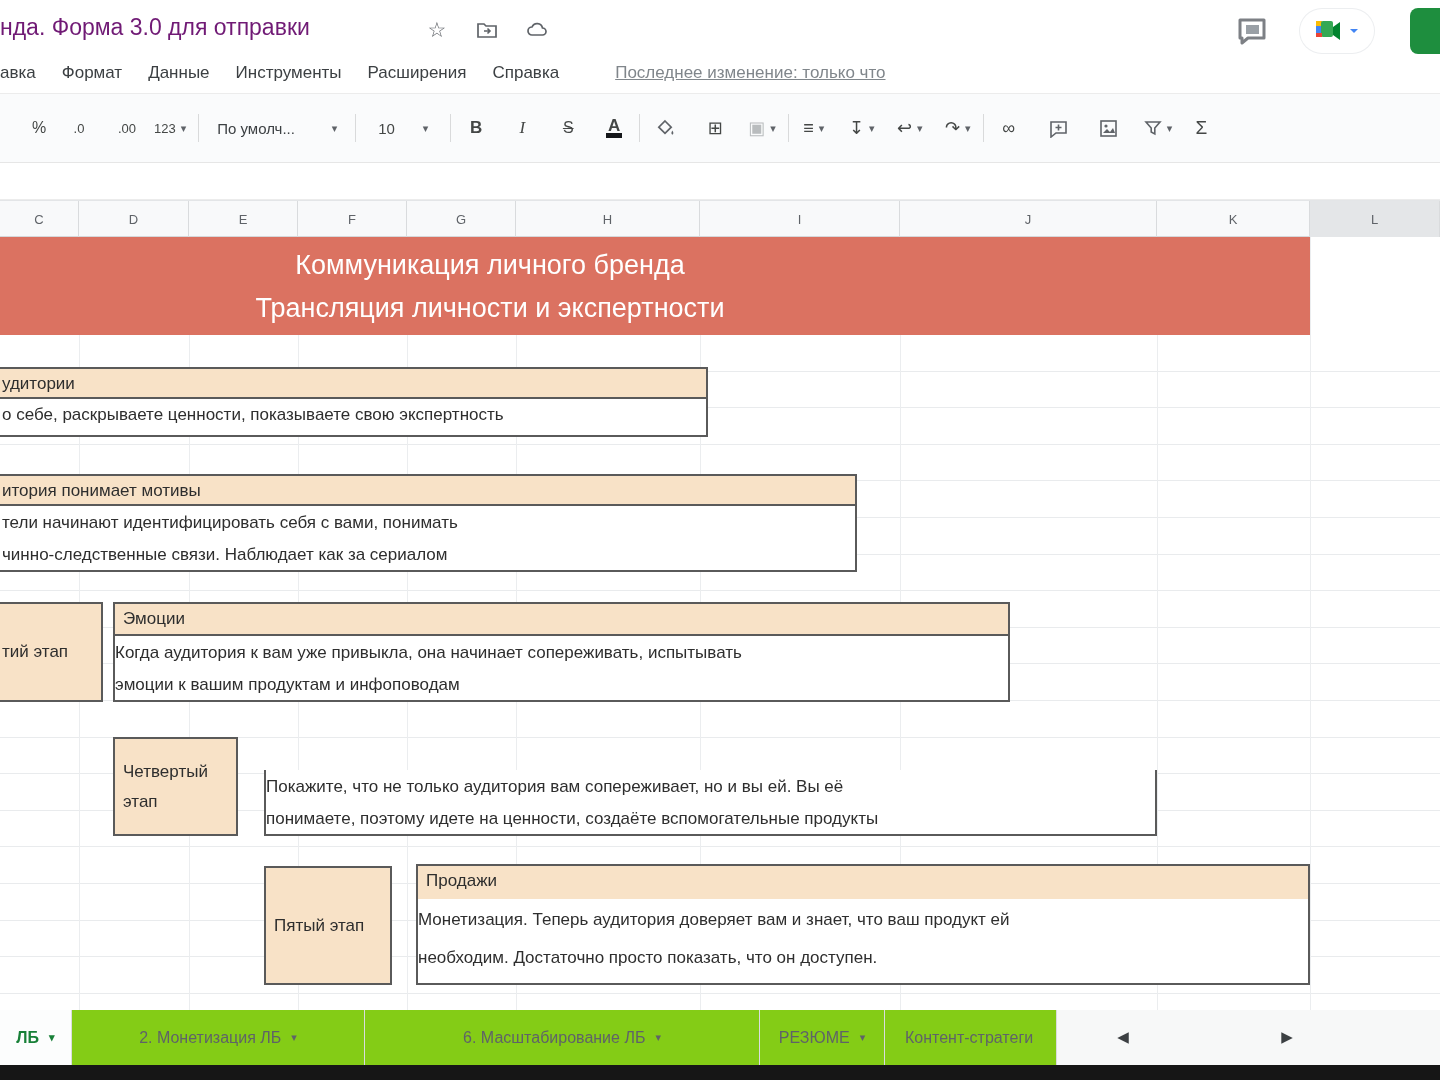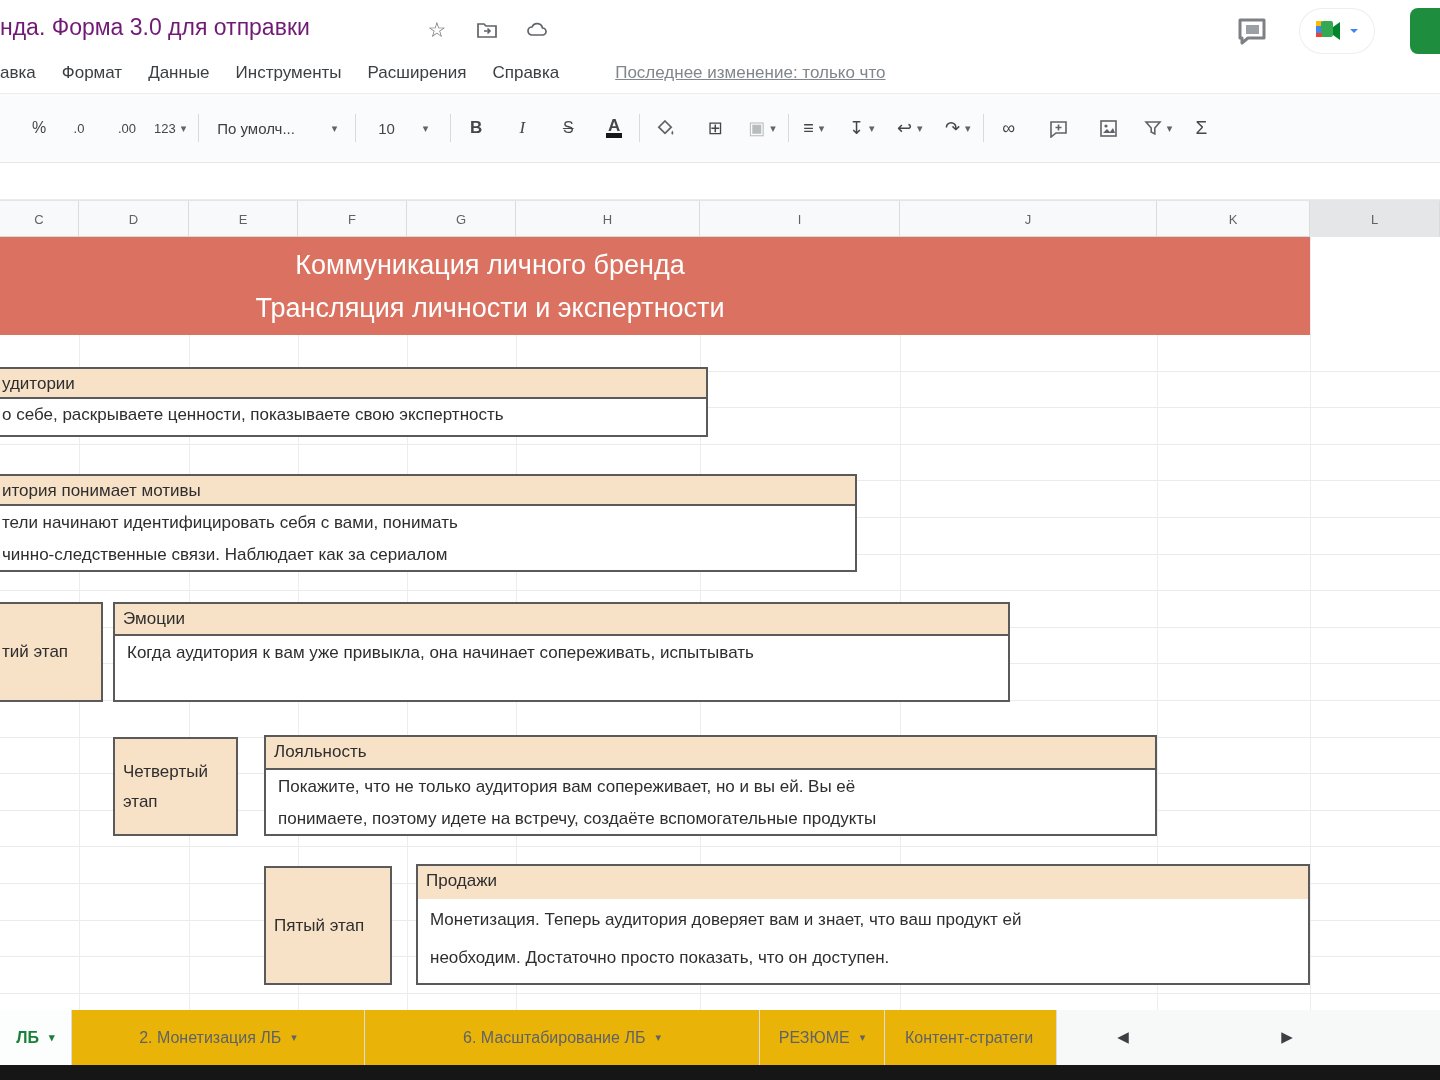--- a/index.html
+++ b/index.html
@@ -50,21 +50,21 @@
     background:repeating-linear-gradient(to bottom, transparent 0 35.6px, #e9ebed 35.6px 36.6px); }
   .vline { position:absolute; top:0; width:1px; height:773px; background:#ebedef; }
 
   .banner { position:absolute; left:-20px; top:0; width:1330px; height:98px; background:#db7261; }
   .banner-text { position:absolute; left:20px; top:7px; width:980px; text-align:center; color:#fff; font-size:27px; line-height:43px; }
 
   .cellbox { position:absolute; border:2px solid #5a5a5a; font-size:17px; color:#2e2e2e; }
   .peach { background:#f8e2c7; }
   .whitecell { background:#fff; }
   .hdr-text { padding:5px 8px 0 8px; white-space:nowrap; }
-  .body-line { padding-left:12px; white-space:nowrap; line-height:31px; }
+  .body-line { padding-left:0; white-space:nowrap; line-height:31px; }
   .cutpad { padding-left:20px; }
   .stage { display:flex; align-items:center; }
   .stage .stx { padding-left:8px; line-height:30px; }
 
   
   .s1h { left:-20px; top:130px;  width:728px; height:32px; }
   .s1b { left:-20px; top:162px;  width:728px; height:38px; border-top:none; }
   .s2h { left:-20px; top:237px;  width:877px; height:32px; }
   .s2b { left:-20px; top:269px;  width:877px; height:66px; border-top:none; }
   .s3s { left:-20px; top:365px;  width:123px; height:100px; }
@@ -73,21 +73,21 @@
   .s4s { left:113px; top:500px;  width:125px; height:99px; }
   .s4h { left:264px; top:498px;  width:893px; height:35px; }
   .s4b { left:264px; top:533px;  width:893px; height:66px; border-top:none; }
   .s5s { left:264px; top:629px;  width:128px; height:119px; }
   .s5h { left:416px; top:627px;  width:894px; height:52px; }
   .s5b { left:416px; top:662px;  width:894px; height:86px; border-top:none; }
   .s5b .body-line { line-height:34px; padding-top:4px; }
   .s2b .body-line, .s3b .body-line, .s4b .body-line { padding-top:2px; line-height:30px; }
 
   
-  .tabbar { position:absolute; left:0; top:1010px; width:1440px; height:55px; background:#eab308; }
+  .tabbar { position:absolute; left:0; top:1010px; width:1440px; height:55px; background:#84cc16; }
   .sheettab { position:absolute; top:0; height:55px; display:flex; align-items:center; justify-content:center; gap:10px; font-size:16px; color:#5f6368; border-right:1px solid #dadcde; white-space:nowrap; overflow:hidden; }
   .tab-active { background:#fcfdfd; color:#188038; font-weight:700; }
   .tab-dd { font-size:11px; }
   .tab-active .tab-dd { color:#188038; }
   .nav-arrow { position:absolute; top:14px; width:26px; height:26px; display:flex; align-items:center; justify-content:center; color:#3c4043; font-size:15px; }
   .tabbar-rest { position:absolute; left:1057px; top:0; width:383px; height:55px; background:#f7f8f8; }
 
   .blackbar { position:absolute; left:0; top:1065px; width:1440px; height:15px; background:#161616; }
 
   svg { display:block; }
@@ -290,31 +290,29 @@
     </div>
 
     <div class="cellbox peach stage s3s">
       <div class="stx" style="padding-left:20px">тий этап</div>
     </div>
     <div class="cellbox peach s3h">
       <div class="hdr-text">Эмоции</div>
     </div>
     <div class="cellbox whitecell s3b">
       <div class="body-line">Когда аудитория к вам уже привыкла, она начинает сопереживать, испытывать</div>
+      <div class="body-line">эмоции к вашим продуктам и инфоповодам</div>
     </div>
 
     <div class="cellbox peach stage s4s">
       <div class="stx">Четвертый этап</div>
     </div>
-    <div class="cellbox peach s4h">
-      <div class="hdr-text">Лояльность</div>
-    </div>
     <div class="cellbox whitecell s4b">
       <div class="body-line">Покажите, что не только аудитория вам сопереживает, но и вы ей. Вы её</div>
-      <div class="body-line">понимаете, поэтому идете на встречу, создаёте вспомогательные продукты</div>
+      <div class="body-line">понимаете, поэтому идете на ценности, создаёте вспомогательные продукты</div>
     </div>
 
     <div class="cellbox peach stage s5s">
       <div class="stx">Пятый этап</div>
     </div>
     <div class="cellbox peach s5h">
       <div class="hdr-text">Продажи</div>
     </div>
     <div class="cellbox whitecell s5b">
       <div class="body-line">Монетизация. Теперь аудитория доверяет вам и знает, что ваш продукт ей</div>

